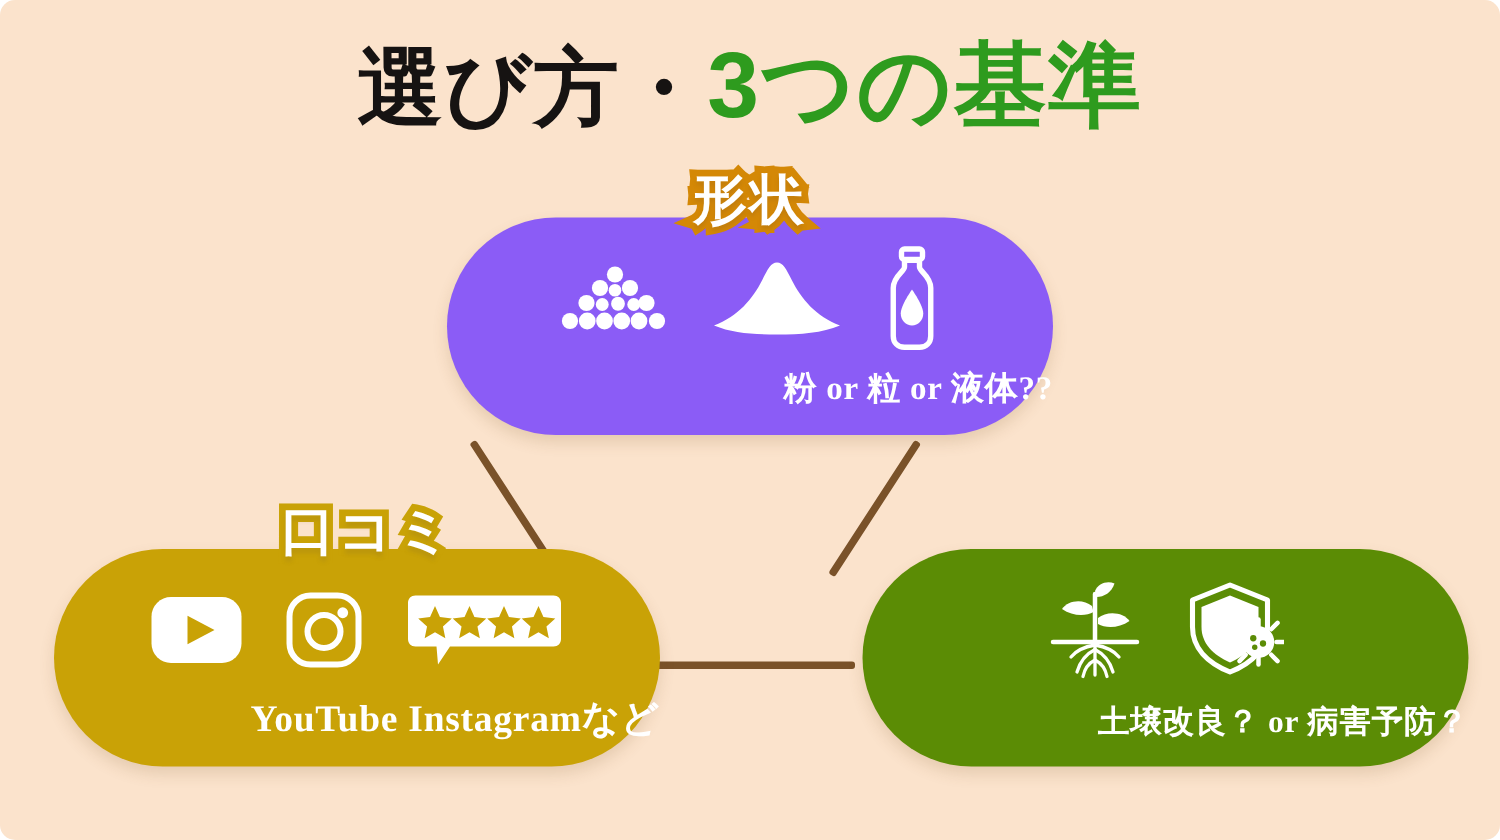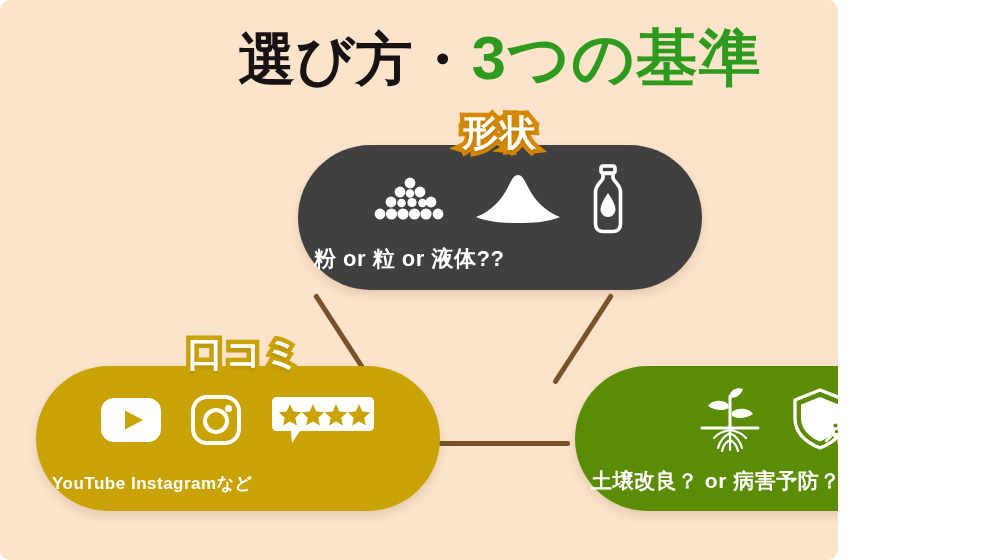--- a/index.html
+++ b/index.html
@@ -8,21 +8,21 @@
   }
   body {
     width: 1000px;
     height: 560px;
     overflow: hidden;
     font-family: "Liberation Sans", "DejaVu Sans", sans-serif;
     background: #ffffff;
   }
   #infographic {
     position: relative;
-    width: 838px;
+    width: 1000px;
     height: 560px;
     background: #FBE3CC;
     border-radius: 10px;
     overflow: hidden;
   }
 
   
   .title {
     position: absolute;
     top: 22px;
@@ -50,21 +50,21 @@
   #conn-bottom    { left: 430px; top: 441px; width: 140px; height: 5px; }
 
   
   .card {
     position: absolute;
     border-radius: 999px;
     box-shadow: 0 5px 10px rgba(120, 80, 30, 0.16);
   }
   #card-shape {
     left: 298px; top: 145px; width: 404px; height: 145px;
-    background: #404040;
+    background: #8b5cf6;
   }
   #card-reviews {
     left: 36px; top: 366px; width: 404px; height: 145px;
     background: #C9A206;
   }
   #card-purpose {
     left: 575px; top: 366px; width: 404px; height: 145px;
     background: #5B8C05;
   }
 
@@ -76,30 +76,31 @@
     display: flex;
     align-items: center;
     justify-content: center;
     gap: 26px;
   }
   #card-reviews .card-icons,
   #card-purpose .card-icons { gap: 28px; }
 
   .card-caption {
     position: absolute;
-    left: 16px; right: 0;
+    left: 3px; right: 0;
     bottom: 16px;
-    text-align: left;
+    text-align: right;
     color: #ffffff;
     font-size: 22px;
     font-weight: 700;
     letter-spacing: 0.5px;
     white-space: nowrap;
-  }
-  #cap-reviews { font-size: 17px; }
+    font-family: Liberation Serif, serif;
+  }
+  #cap-reviews { font-size: 25px; }
   #cap-purpose { font-size: 21px; margin-top: 25px; }
 
   
   .card-label {
     position: absolute;
     top: -36px;
     left: 0; right: 0;
     text-align: center;
     font-size: 36px;
     font-weight: 700;

